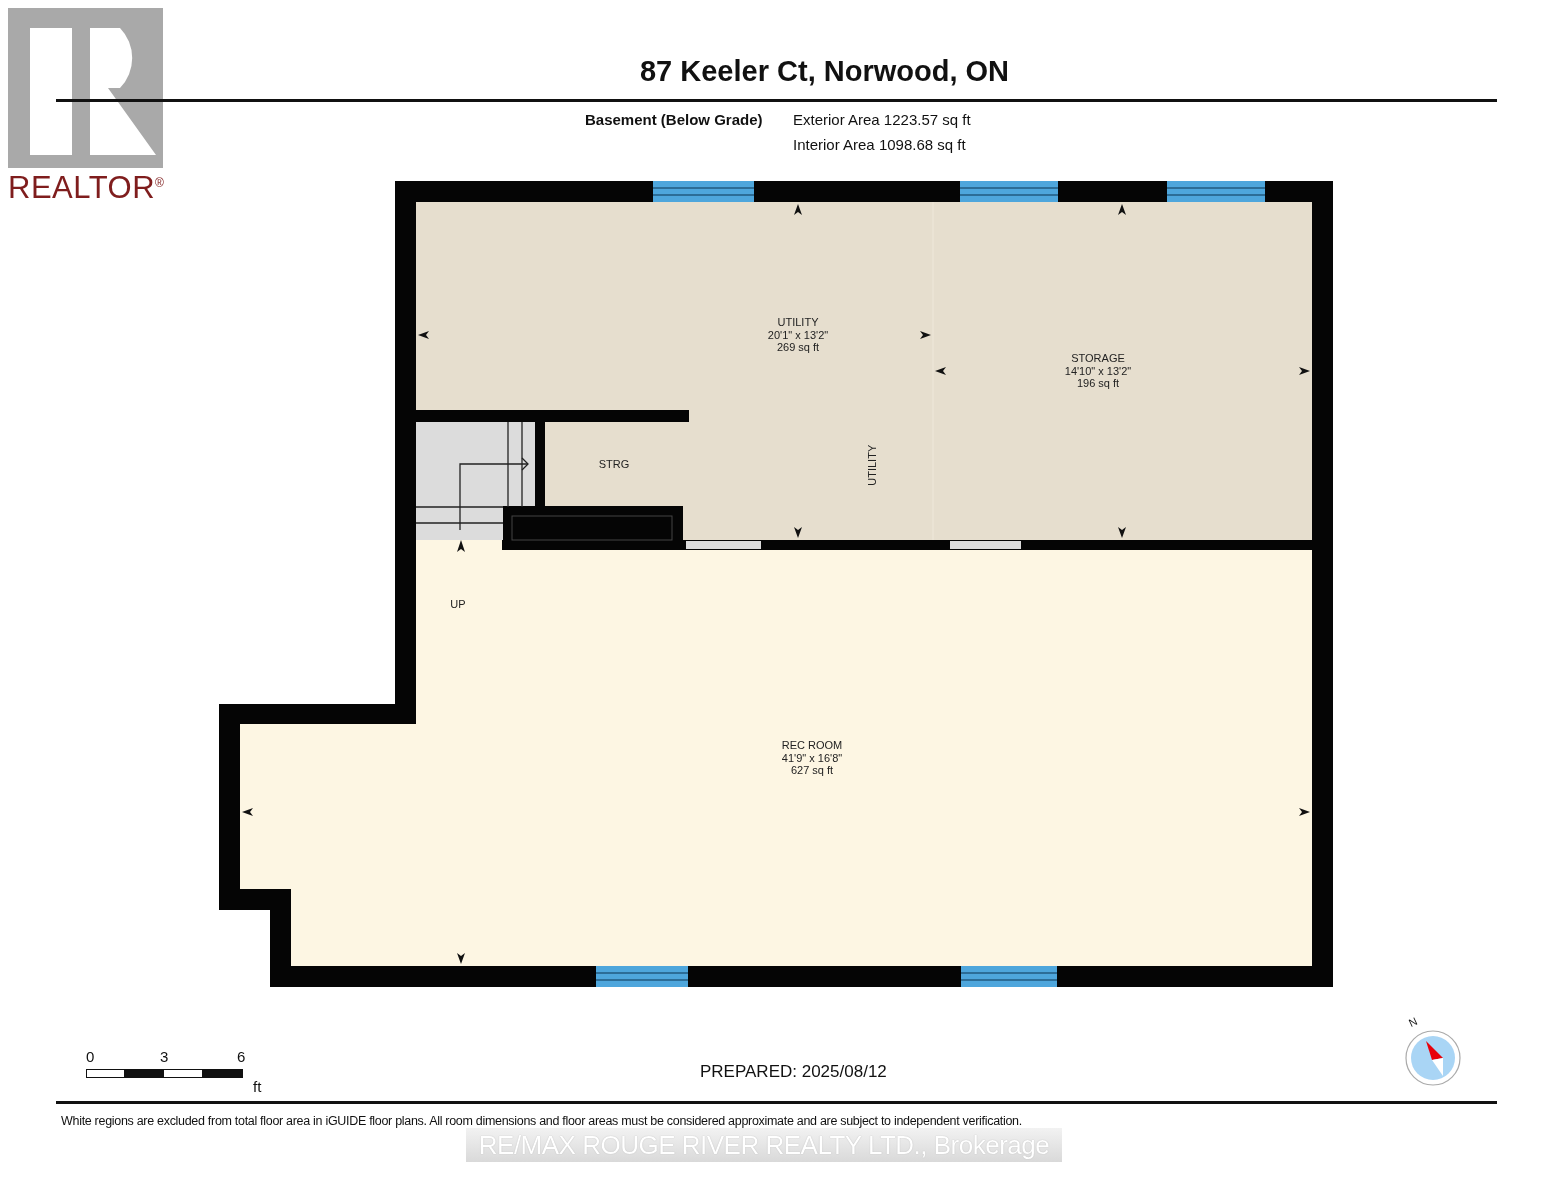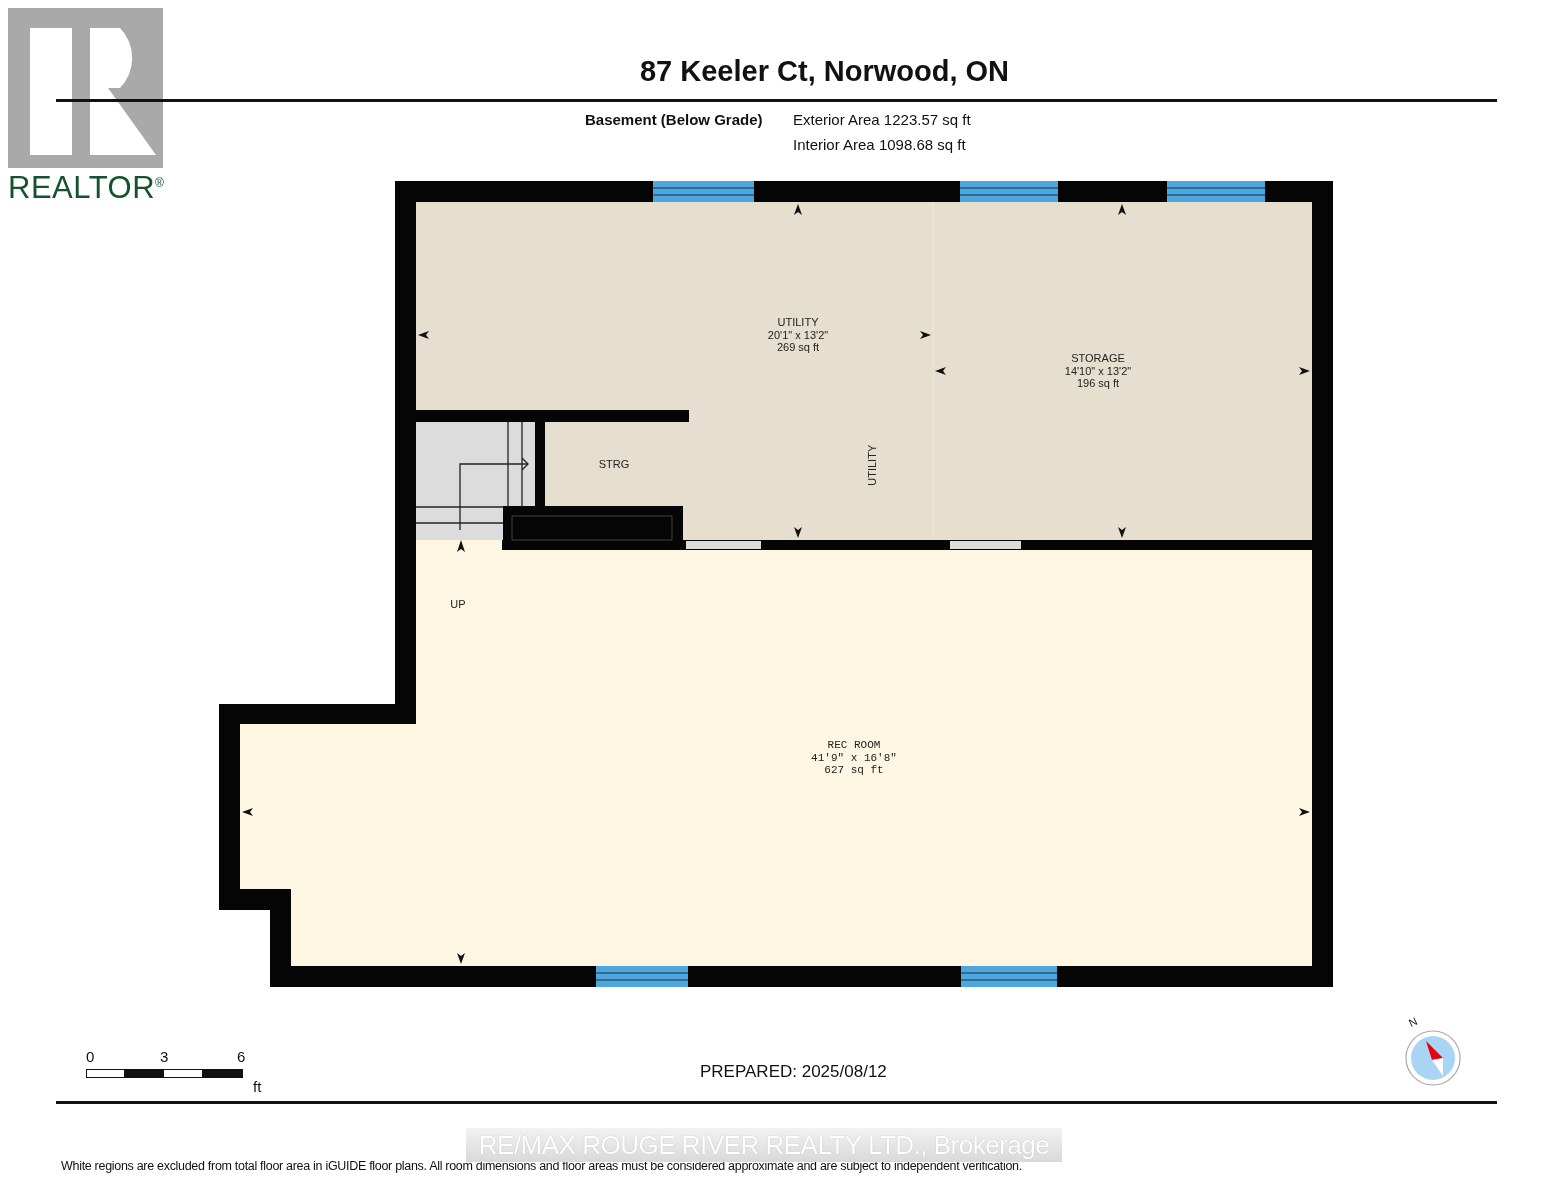--- a/index.html
+++ b/index.html
@@ -1,28 +1,28 @@
 <!DOCTYPE html>
 <html><head>
 <meta charset="utf-8">
 <style>
   html, body { margin: 0; padding: 0; background: #ffffff; }
   body { width: 1553px; height: 1200px; position: relative; overflow: hidden; font-family: "Liberation Sans", sans-serif; color: #111; }
   .abs { position: absolute; }
   .logo-box { left: 8px; top: 8px; width: 155px; height: 160px; background: #a9a9a9; }
-  .logo-text { left: 8px; top: 170px; font-size: 31px; color: #14532d; letter-spacing: 0.5px; }
+  .logo-text { left: 8px; top: 170px; font-size: 31px; color: #7f1d1d; letter-spacing: 0.5px; }
   .logo-reg { font-size: 12px; vertical-align: super; }
   .title { left: 0; width: 1553px; top: 55px; text-align: center; font-weight: bold; font-size: 29px; padding-left: 48px; }
   .rule { background: #111; }
   .floor-name { left: 585px; top: 111px; font-weight: bold; font-size: 15px; }
   .area-line { left: 793px; font-size: 15px; }
   .room-label { text-align: center; font-size: 11px; line-height: 12.5px; color: #222; }
   .scale-num { font-size: 15px; top: 1048px; }
   .prepared { left: 700px; top: 1062px; font-size: 17px; }
-  .disclaimer { left: 61px; top: 1114px; font-size: 12.5px; letter-spacing: -0.3px; margin-top: 45px; }
+  .disclaimer { left: 61px; top: 1114px; font-size: 12.5px; letter-spacing: -0.3px; }
   .brokerage { left: 466px; top: 1128px; width: 596px; height: 34px; background: linear-gradient(#f2f2f2,#d9d9d9); color: #fff; font-size: 26px; line-height: 34px; text-align: center; letter-spacing: -0.5px; text-shadow: 0 0 1px #aaa; }
 </style>
 </head>
 <body>
 
 <div class="abs logo-box">
   <svg width="155" height="160" viewBox="0 0 155 160">
     <rect x="22" y="20" width="42" height="127" fill="#fff"></rect>
     <path d="M82 20 H112 A43 43 0 0 1 112 80 H100 L148 147 H82 Z" fill="#fff"></path>
     <path d="M92 95 L92 147" stroke="#a9a9a9" stroke-width="0"></path>
@@ -111,21 +111,21 @@
 <div class="abs room-label" style="left:738px;top:316px;width:120px;">
   <div>UTILITY</div>
   <div>20'1" x 13'2"</div>
   <div>269 sq ft</div>
 </div>
 <div class="abs room-label" style="left:1038px;top:352px;width:120px;text-align:center;">
   <div>STORAGE</div>
   <div>14'10" x 13'2"</div>
   <div>196 sq ft</div>
 </div>
-<div class="abs room-label" style="left:794px;top:739px;width:120px;font-family:Liberation Mono, monospace;">
+<div class="abs room-label" style="left:752px;top:739px;width:120px;">
   <div>REC ROOM</div>
   <div>41'9" x 16'8"</div>
   <div>627 sq ft</div>
 </div>
 <div class="abs room-label" style="left:584px;top:458px;width:60px;">STRG</div>
 <div class="abs room-label" style="left:842px;top:459px;width:60px;transform:rotate(-90deg);">UTILITY</div>
 <div class="abs room-label" style="left:443px;top:558px;width:30px;margin-top:40px;">UP</div>
 
 <div class="abs scale-num" style="left:86px;">0</div>
 <div class="abs scale-num" style="left:160px;">3</div>

